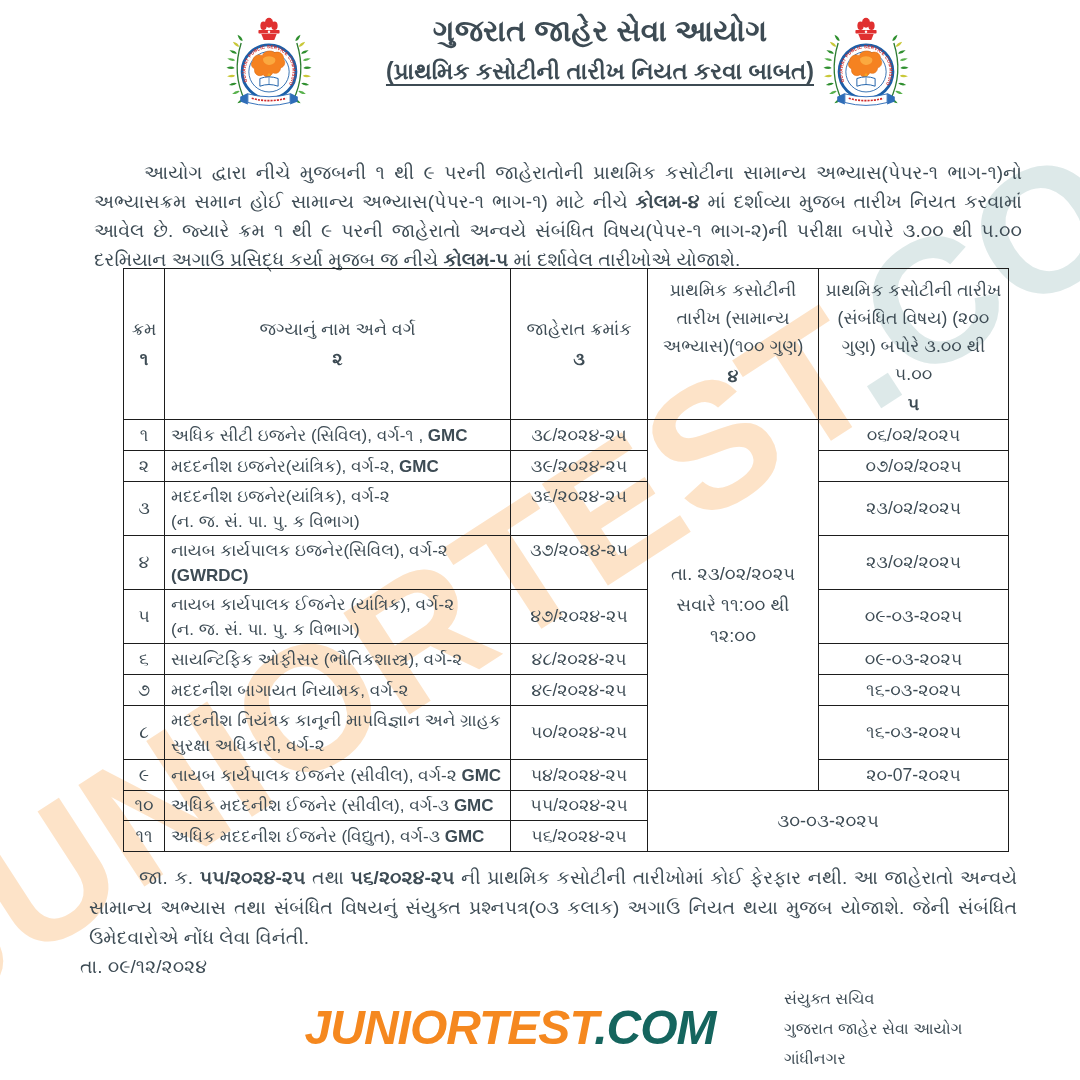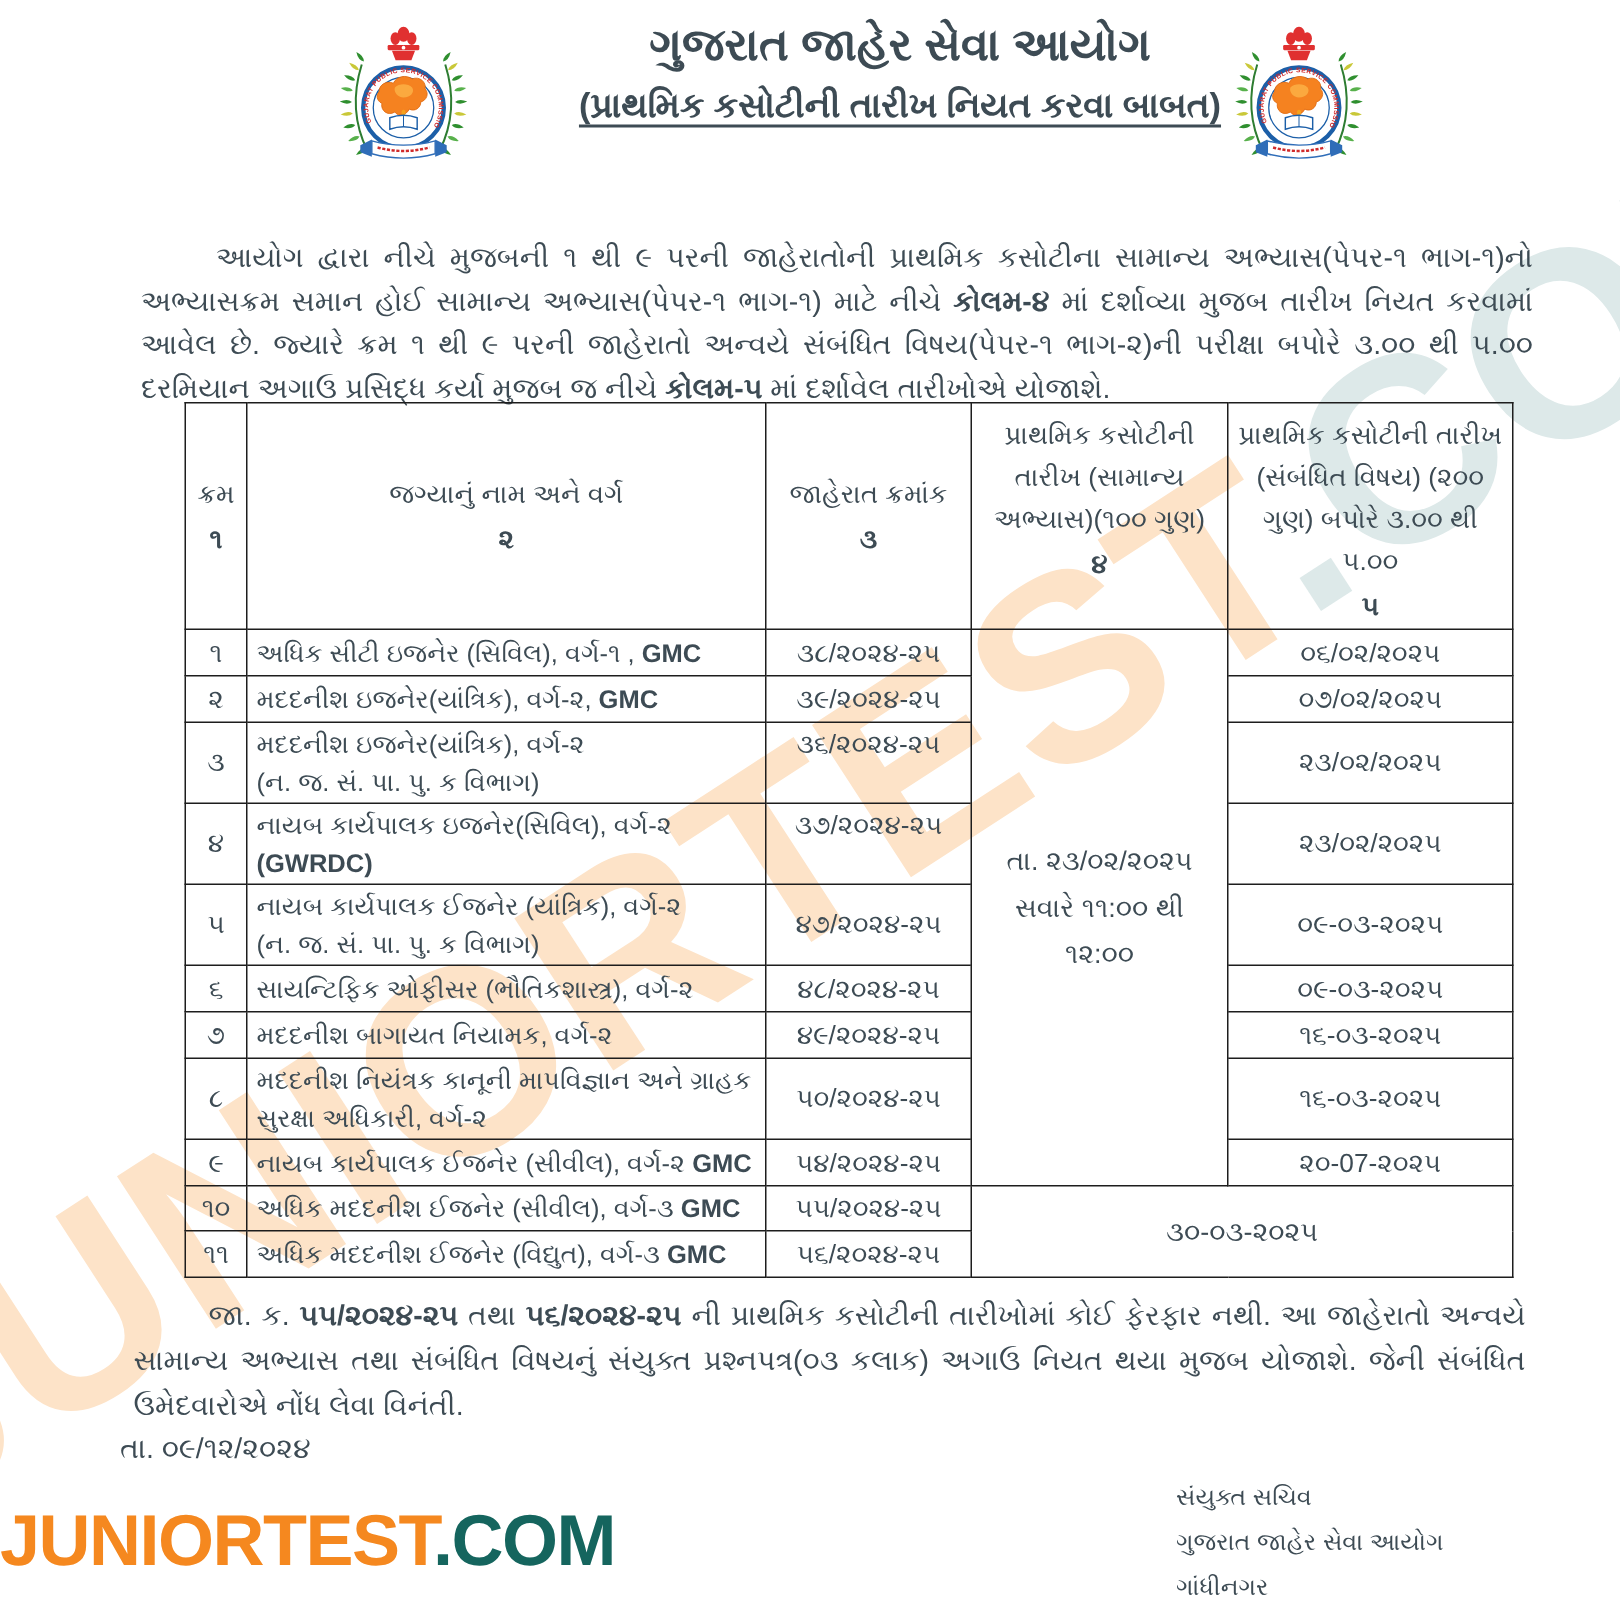--- a/index.html
+++ b/index.html
@@ -41,22 +41,22 @@
   .th{text-align:center;}
   .th-top{vertical-align:top;padding-top:7px;}
   .th-label{line-height:28px;}
   .th-num{font-weight:bold;line-height:28px;margin-top:2px;}
   .post-line{white-space:nowrap;overflow:hidden;line-height:25px;font-size:17px;}
   .gs-cell{text-align:center;font-size:18px;line-height:31px;}
   .combined{text-align:center;font-size:18px;}
 
   
   .doc-date{position:absolute;top:956px;left:80px;font-size:19px;z-index:1;}
-  .brand{position:absolute;top:1000px;left:0;right:60px;text-align:left;font-size:48px;
-    font-weight:900;letter-spacing:-1px;z-index:1;}
+  .brand{position:absolute;top:1000px;left:0;right:60px;text-align:center;font-size:48px;
+    font-weight:900;letter-spacing:-1px;z-index:1;font-style:italic;}
   .brand-o{color:var(--brand_orange,#f5881f);}
   .brand-t{color:var(--brand_teal,#15655e);}
   .signature{position:absolute;top:984px;right:56px;width:240px;text-align:left;font-size:16px;
     line-height:30px;z-index:1;}
 
   svg text{font-family:"Liberation Sans","DejaVu Sans",sans-serif;}
   b{font-weight:bold;}
 </style>
 </head>
 <body>

